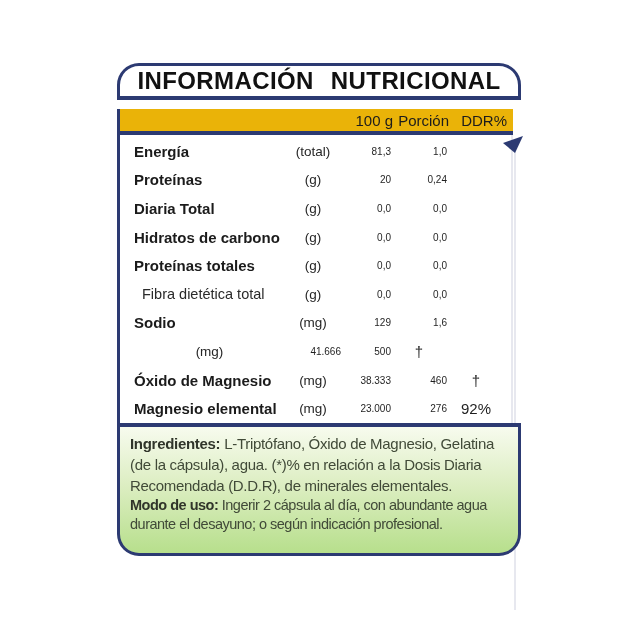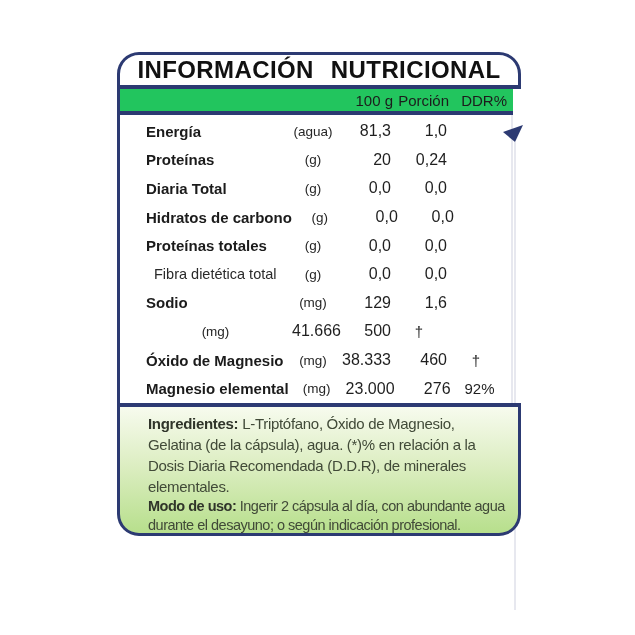--- a/index.html
+++ b/index.html
@@ -20,21 +20,21 @@
     position:relative;
     overflow:hidden;
   }
   .page{position:absolute;inset:0;}
   
   .edge-line{
     position:absolute;left:514px;top:142px;width:2px;height:468px;
     background:var(--faint);z-index:0;
   }
   .label{
-    position:absolute;left:117px;top:52px;width:404px;height:529px;z-index:1;
+    position:absolute;left:117px;top:63px;width:404px;height:529px;z-index:1;
   }
   .title-box{
     height:37px;background:#fff;
     border:3px solid var(--navy);border-bottom-width:4px;
     border-radius:22px 22px 0 0;
     display:flex;align-items:center;justify-content:center;
   }
   .title-box h1{
     font-size:24px;font-weight:700;color:#111;
     letter-spacing:.4px;word-spacing:10px;white-space:nowrap;
@@ -48,46 +48,47 @@
   }
   .serving-line{font-size:14.5px;line-height:19px;white-space:nowrap;}
   .serving-line b{font-weight:700;color:#151515;}
   .grid{
     display:grid;
     grid-template-columns:1fr 56px 50px 56px 58px;
     align-items:center;
     padding-left:14px;padding-right:6px;
   }
   .cols-box{
-    width:396px;height:26px;background:#22c55e;
+    width:396px;height:26px;background:#eab308;
     border-left:3px solid var(--navy);
     border-bottom:4px solid var(--navy);
+    margin-top:9px;
   }
   .cols-box .grid{height:100%;}
   .col-h{font-size:15px;color:#1c1c1c;white-space:nowrap;}
   .col-h.r{text-align:right;}
   .col-h.c{text-align:right;}
   .table-box{
     width:396px;background:#fff;
     border-left:3px solid var(--navy);
     border-right:2px solid var(--faint);
     padding-top:2px;
   }
-  .row{height:28.6px;margin-left:12px;}
+  .row{height:28.6px;}
   .n-name{font-size:15px;font-weight:700;color:#1b1b1b;white-space:nowrap;overflow:visible;}
   .row.sub .n-name{font-weight:400;color:#2a2a2a;padding-left:8px;font-size:14.5px;}
   .n-unit{font-size:13.5px;text-align:center;color:#262626;white-space:nowrap;}
-  .n-val{font-size:16px;text-align:right;color:#1f1f1f;white-space:nowrap;}
+  .n-val{font-size:10px;text-align:right;color:#1f1f1f;white-space:nowrap;}
   .n-ddr{font-size:15px;text-align:center;color:#1f1f1f;white-space:nowrap;}
   .green-box{
     height:133px;
     border:3px solid var(--navy);border-top-width:4px;
     border-radius:0 0 22px 22px;
     background:linear-gradient(180deg,var(--green-top) 0%,var(--green-mid) 45%,var(--green-bottom) 100%);
-    padding:6px 13px 0 28px;
+    padding:6px 13px 0 10px;
     color:var(--green-ink);
   }
   .green-box p{font-size:15px;line-height:21px;letter-spacing:-0.3px;}
   .green-box p b{font-weight:700;color:#30352a;}
   .green-box p.usage{font-size:14.5px;line-height:19px;letter-spacing:-0.5px;}
   .arrow{
     position:absolute;left:386px;top:73px;width:20px;height:17px;
   }
   .arrow svg{display:block;}
 </style>
@@ -117,21 +118,21 @@
 
     <span class="arrow">
       <svg width="20" height="17" viewBox="0 0 20 17">
         <path d="M0 7 L20 0 L12 17 Z" fill="#2c3a72"></path>
       </svg>
     </span>
 
     <div class="table-box">
         <div class="row grid">
     <span class="n-name">Energía</span>
-    <span class="n-unit">(agua)</span>
+    <span class="n-unit">(total)</span>
     <span class="n-val">81,3</span>
     <span class="n-val">1,0</span>
     <span class="n-ddr"></span>
   </div>
         <div class="row grid">
     <span class="n-name">Proteínas</span>
     <span class="n-unit">(g)</span>
     <span class="n-val">20</span>
     <span class="n-val">0,24</span>
     <span class="n-ddr"></span>

